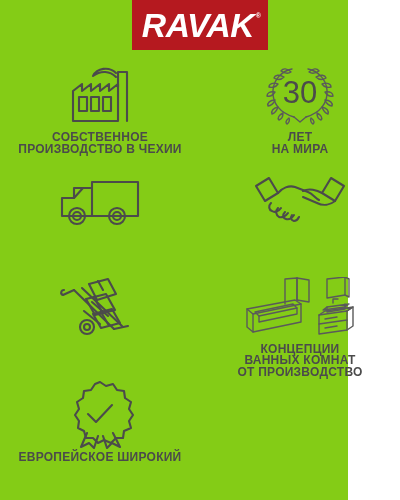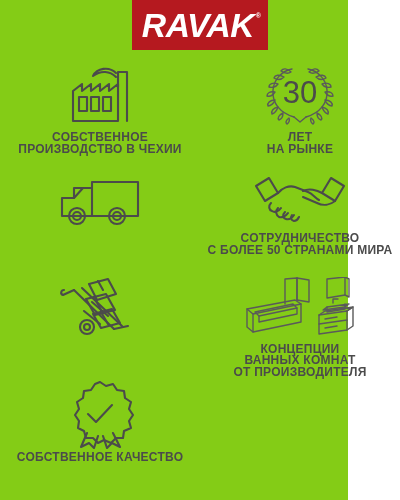--- a/index.html
+++ b/index.html
@@ -171,21 +171,21 @@
             <path d="M62 21 C67 19 71 21 71 24 C68 25 64 24 62 21Z"></path>
             <path d="M65 29 C70 28 73 30 73 33 C70 34 67 32 65 29Z"></path>
             <path d="M65 37 C70 37 73 40 72 43 C69 43 66 40 65 37Z"></path>
             <path d="M62 44 C67 45 69 48 68 51 C65 50 63 47 62 44Z"></path>
             <path d="M57 50 C61 52 63 55 61 57 C58 56 57 53 57 50Z"></path>
             <path d="M51 55 C54 57 55 60 53 61 C51 60 50 57 51 55Z"></path>
           </g>
         </svg>
       </div>
       <div class="cell-label">ЛЕТ
-НА РЫНКЕ</div>
+НА МИРА</div>
     </div>
 
 
     <div class="cell row2">
       <div class="icon-holder">
         <svg width="92" height="56" viewBox="0 0 92 56">
           <path class="stroke" d="M38 8 L84 8 L84 42 L38 42 Z"></path>
           <path class="stroke" d="M38 42 L8 42 L8 24 L20 24 L29 14 L38 14"></path>
           <path class="stroke" d="M20 24 L20 14 L29 14"></path>
           <circle class="stroke" cx="23" cy="42" r="8"></circle>
@@ -203,22 +203,20 @@
           <path class="stroke" d="M93 14 L80 6 L71 21 L84 29 Z"></path>
           <path class="stroke" d="M27 21 C31 16 38 13 44 15 L57 20 C62 22 64 26 68 28"></path>
           <path class="stroke" d="M71 21 C66 18 58 16 52 19"></path>
           <path class="stroke" d="M20 31 C17 34 18 38 21 39 C24 41 28 39 30 36"></path>
           <path class="stroke" d="M27 36 C24 39 25 43 28 45 C31 46 35 44 37 41"></path>
           <path class="stroke" d="M34 40 C31 43 32 46 35 47 C38 48 41 46 43 43"></path>
           <path class="stroke" d="M41 43 C39 46 40 48 43 49 C45 49 47 47 48 45"></path>
           <path class="stroke" d="M84 29 C79 33 72 34 66 31 L52 25"></path>
         </svg>
       </div>
-      <div class="cell-label">СОТРУДНИЧЕСТВО
-С БОЛЕЕ 50 СТРАНАМИ МИРА</div>
     </div>
 
     <div class="cell row3">
       <div class="icon-holder">
         <svg width="84" height="62" viewBox="0 0 84 62">
           <path class="stroke" d="M6 13 C3 13 2 17 5 18 L16 13"></path>
           <path class="stroke" d="M16 13 L56 52"></path>
           <path class="stroke" d="M24 11 L64 49"></path>
           <path class="stroke" d="M56 52 L70 49"></path>
           <path class="stroke" d="M26 34 L42 47"></path>
@@ -260,29 +258,29 @@
           <path class="stroke-thin" d="M84 33 L88 30 L110 27 L106 30 Z"></path>
           <path class="stroke-thin" d="M88 30 L88 35 L106 32 L106 27"></path>
           <path class="stroke-thin" d="M94 26 L94 22 L99 22"></path>
 
           <path class="stroke-thin" d="M88 21 L88 2 L106 0 L106 18 Z"></path>
           <path class="stroke-thin" d="M106 0 L110 2 L110 20 L106 18"></path>
         </svg>
       </div>
       <div class="cell-label">КОНЦЕПЦИИ
 ВАННЫХ КОМНАТ
-ОТ ПРОИЗВОДИТЕЛЯ</div>
+ОТ ПРОИЗВОДСТВО</div>
     </div>
 
     <div class="cell row4">
       <div class="icon-holder">
         <svg width="74" height="68" viewBox="0 0 74 68">
           <path class="stroke" d="M37 2 L43 6 L50 4 L54 10 L61 11 L62 18 L68 22 L66 29 L70 35 L66 41 L68 48 L61 51 L60 58 L53 58 L48 63 L41 60 L35 63 L30 58 L23 58 L21 51 L15 48 L16 41 L12 35 L16 29 L14 22 L20 18 L21 11 L28 10 L32 4 L37 2Z" transform="translate(0,-1) scale(1.0)"></path>
           <path class="stroke" d="M25 33 L33 41 L49 24"></path>
           <path class="stroke" d="M24 52 L18 66 L26 62 L31 67 L35 55"></path>
           <path class="stroke" d="M50 52 L57 66 L49 62 L44 67 L40 55"></path>
         </svg>
       </div>
-      <div class="cell-label">СОБСТВЕННОЕ КАЧЕСТВО</div>
+      <div class="cell-label">ЕВРОПЕЙСКОЕ ШИРОКИЙ</div>
     </div>
 
   </div>
 </div>
 
 </body></html>

